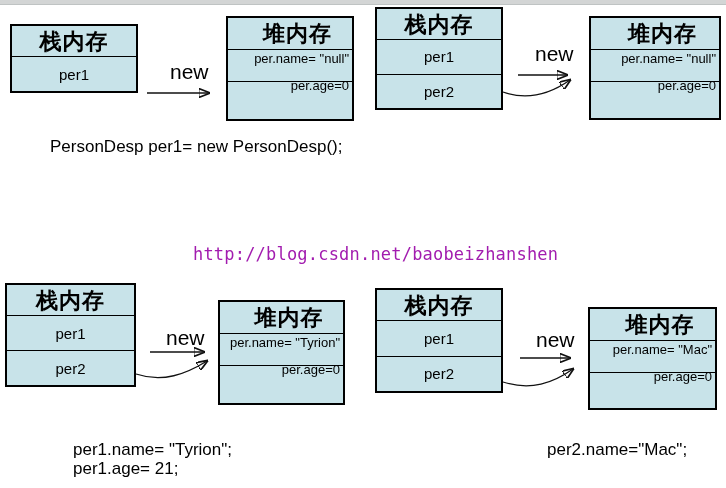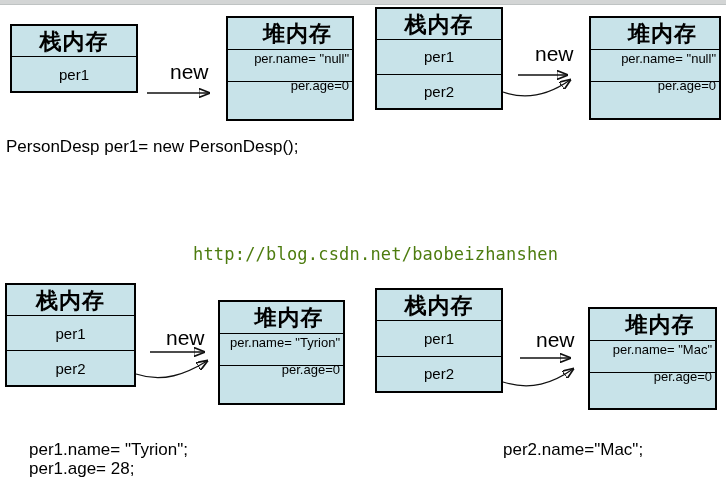--- a/index.html
+++ b/index.html
@@ -1,21 +1,21 @@
 <!DOCTYPE html>
 <html><head>
 <meta charset="utf-8">
 <style>
   html,body{margin:0;padding:0;background:#ffffff;}
   .canvas{position:relative;width:726px;height:488px;background:#ffffff;overflow:hidden;
           font-family:"Liberation Sans",sans-serif;color:#000;}
   .topbar{position:absolute;left:0;top:0;width:726px;height:4px;background:#d3d5d5;
           border-bottom:1px solid #bfc3c3;}
   .watermark{position:absolute;left:193px;top:244px;font-family:"DejaVu Sans Mono",monospace;
-             font-size:17px;letter-spacing:0.2px;color:#4d7c0f;white-space:nowrap;}
+             font-size:17px;letter-spacing:0.2px;color:#a21caf;white-space:nowrap;}
 
   
   .membox{position:absolute;display:flex;flex-direction:column;background:#c8e3e9;
           border:2px solid #000;box-sizing:border-box;}
   .membox .hdr{height:30px;line-height:30px;flex:0 0 auto;text-align:center;
                font-family:"DejaVu Serif",serif;font-weight:bold;font-size:22px;
                letter-spacing:1px;border-bottom:1.5px solid #000;}
   .membox .vrow{flex:1 1 auto;display:flex;align-items:center;justify-content:center;
                 font-size:15px;border-bottom:1.5px solid #000;}
   .membox .vrow:last-child{border-bottom:none;}
@@ -40,21 +40,21 @@
   .n1{left:170px;top:60px;}
   .n2{left:535px;top:42px;}
   .n3{left:166px;top:326px;}
   .n4{left:536px;top:328px;}
 
   .caption{position:absolute;font-size:17px;line-height:19px;white-space:nowrap;}
   .c1{left:6px;top:137px;}
   .c2{left:404px;top:137px;}
   .c3{left:29px;top:440px;}
   .c4{left:503px;top:440px;}
-  .caption span{display:block;}
+  .caption span{display:block;margin-left:44px;}
 
   svg.arrows{position:absolute;left:0;top:0;width:726px;height:488px;pointer-events:none;}
   svg.arrows path{fill:none;stroke:#111;stroke-width:1.3;}
 </style>
 </head>
 <body>
 
 <div class="canvas">
 
   <div class="topbar"></div>
@@ -102,21 +102,21 @@
     <div class="hdr">堆内存</div>
     <div class="lines">
       <span class="l1">per.name= "Tyrion"</span>
       <span class="l2">per.age=0</span>
     </div>
     <div class="empty"></div>
   </div>
   <div class="newlbl n3">new</div>
   <div class="caption c3">
     <span>per1.name= "Tyrion";</span>
-    <span>per1.age= 28;</span>
+    <span>per1.age= 21;</span>
   </div>
 
   <div class="membox p4s">
     <div class="hdr">栈内存</div>
     <div class="vrow">per1</div>
     <div class="vrow">per2</div>
   </div>
   <div class="membox heap p4h">
     <div class="hdr">堆内存</div>
     <div class="lines">

